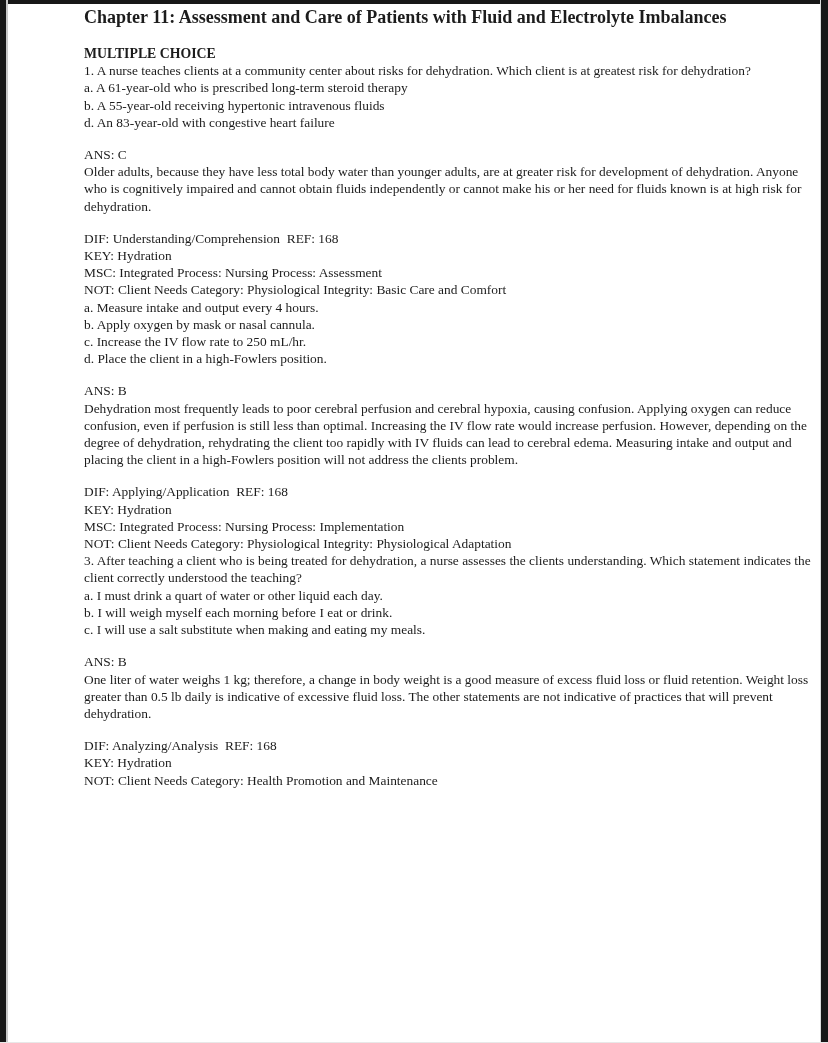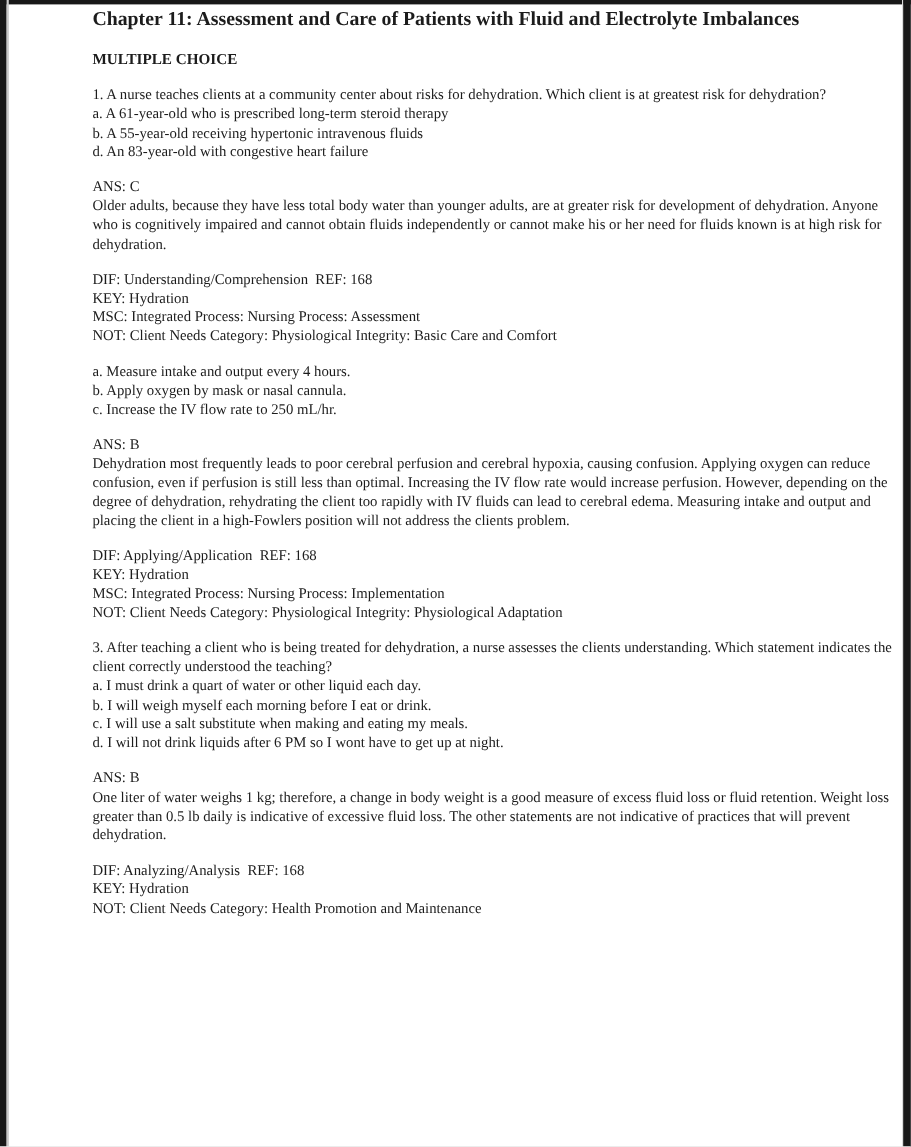--- a/index.html
+++ b/index.html
@@ -33,21 +33,21 @@
     line-height: 26px;
     max-width: 690px;
     margin: 0;
   }
   .section-label {
     font-size: 13.8px;
     font-weight: bold;
     margin: 15px 0 0 0;
     line-height: 17.2px;
   }
-  .qa-block { margin-top: 15px; }
+  .qa-block { }
   p { margin: 0; }
   .para, .line {
     font-size: 13.4px;
     line-height: 17.2px;
   }
   .line { white-space: pre-wrap; }
   .ans-section, .meta-section { margin-top: 15px; }
 </style>
 </head>
 <body>
@@ -85,20 +85,21 @@
       <p class="line">NOT: Client Needs Category: Physiological Integrity: Basic Care and Comfort</p>
     </div>
   </section>
 
   <section class="qa-block">
     <div class="q-section">
       <div class="options">
         <p class="line">a. Measure intake and output every 4 hours.</p>
         <p class="line">b. Apply oxygen by mask or nasal cannula.</p>
         <p class="line">c. Increase the IV flow rate to 250 mL/hr.</p>
+        <p class="line">d. Place the client in a high-Fowlers position.</p>
       </div>
     </div>
     <div class="ans-section">
       <p class="line">ANS: B</p>
       <p class="para">Dehydration most frequently leads to poor cerebral perfusion and cerebral hypoxia, causing confusion. Applying oxygen can reduce confusion, even if perfusion is still less than optimal. Increasing the IV flow rate would increase perfusion. However, depending on the degree of dehydration, rehydrating the client too rapidly with IV fluids can lead to cerebral edema. Measuring intake and output and placing the client in a high-Fowlers position will not address the clients problem.</p>
     </div>
     <div class="meta-section">
       <p class="line">DIF: Applying/Application  REF: 168</p>
       <p class="line">KEY: Hydration</p>
       <p class="line">MSC: Integrated Process: Nursing Process: Implementation</p>
@@ -106,21 +107,20 @@
     </div>
   </section>
 
   <section class="qa-block">
     <div class="q-section">
       <p class="para">3. After teaching a client who is being treated for dehydration, a nurse assesses the clients understanding. Which statement indicates the client correctly understood the teaching?</p>
       <div class="options">
         <p class="line">a. I must drink a quart of water or other liquid each day.</p>
         <p class="line">b. I will weigh myself each morning before I eat or drink.</p>
         <p class="line">c. I will use a salt substitute when making and eating my meals.</p>
-        <p class="line">d. I will not drink liquids after 6 PM so I wont have to get up at night.</p>
       </div>
     </div>
     <div class="ans-section">
       <p class="line">ANS: B</p>
       <p class="para">One liter of water weighs 1 kg; therefore, a change in body weight is a good measure of excess fluid loss or fluid retention. Weight loss greater than 0.5 lb daily is indicative of excessive fluid loss. The other statements are not indicative of practices that will prevent dehydration.</p>
     </div>
     <div class="meta-section">
       <p class="line">DIF: Analyzing/Analysis  REF: 168</p>
       <p class="line">KEY: Hydration</p>
       <p class="line">NOT: Client Needs Category: Health Promotion and Maintenance</p>

